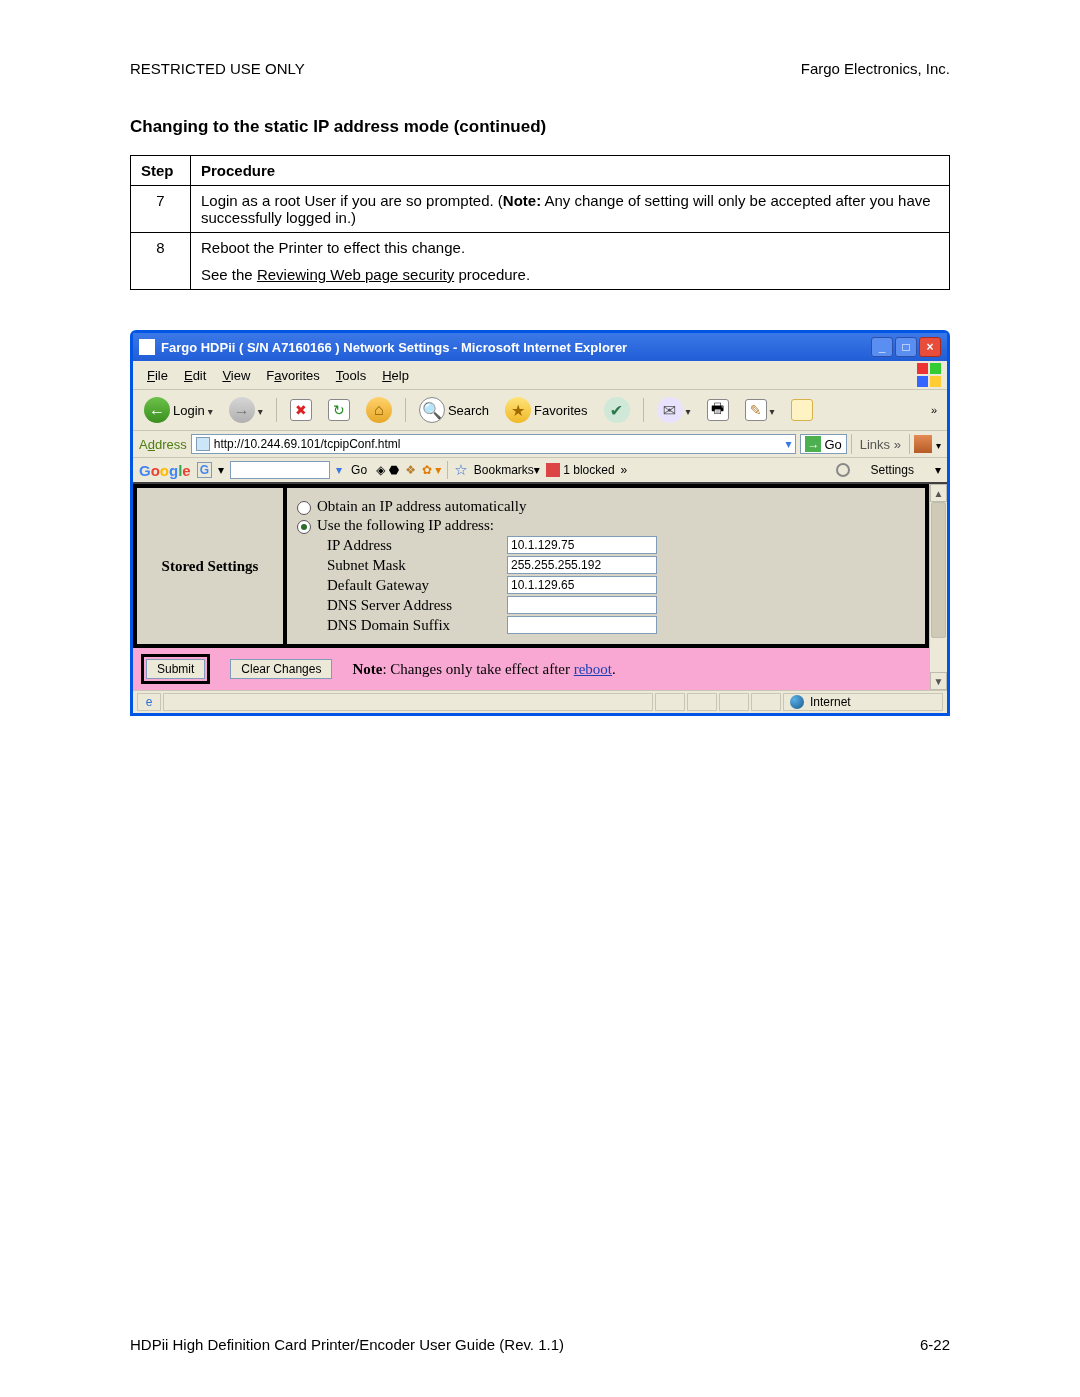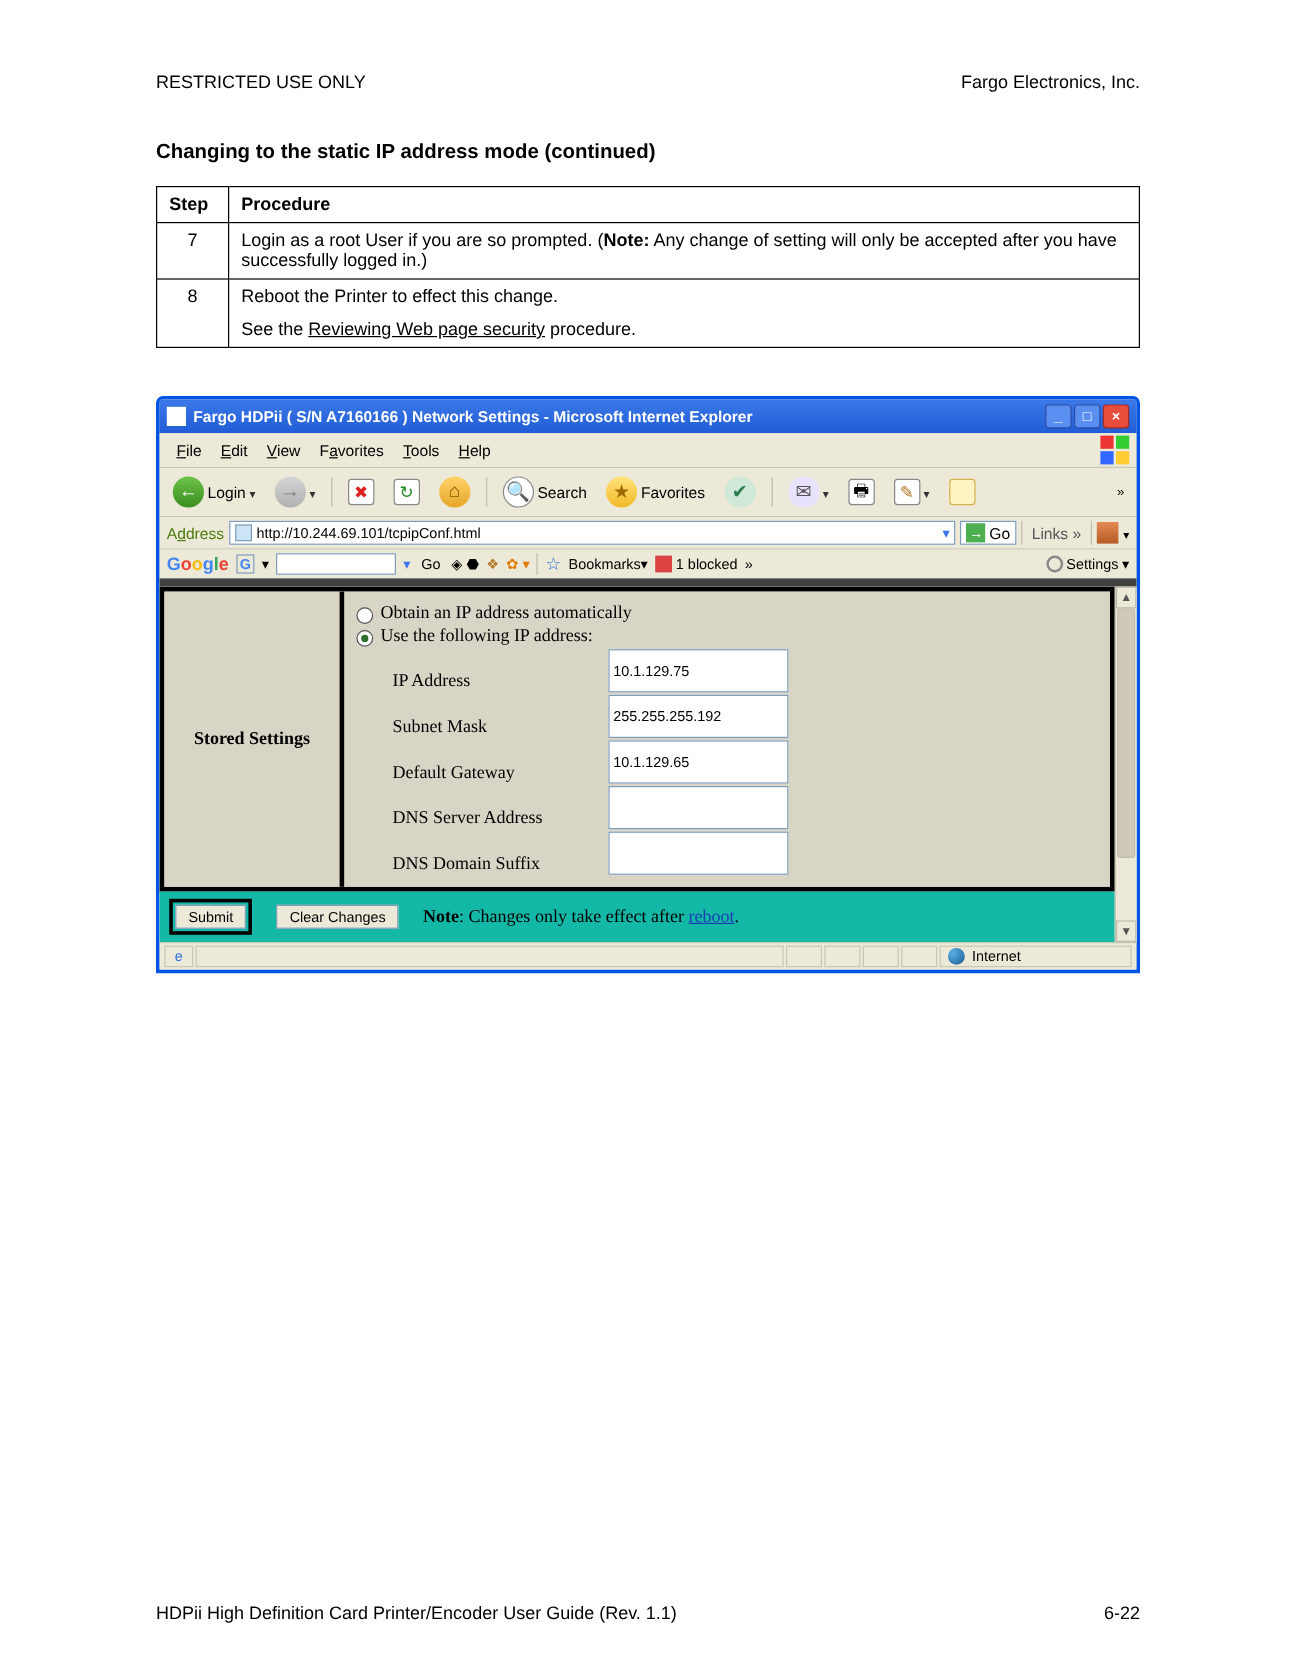--- a/index.html
+++ b/index.html
@@ -156,31 +156,31 @@
   }
   .gobtn .sq2{width:16px;height:16px;background:#4caf50;color:#fff;display:flex;align-items:center;justify-content:center;font-size:12px;}
   .links{padding:0 4px;color:#555;}
   .addrbar .dd2::after{content:" ▾";font-size:10px;}
   .smallicon{width:18px;height:18px;display:inline-block;vertical-align:middle;}
   .smallicon.brick{background:linear-gradient(#e48a55,#b55b26);}
   
   .gtoolbar {
     display:flex;align-items:center;gap:6px;
     background:#ece9d8;padding:3px 6px;
-    border-bottom:7px solid #404040;
+    border-bottom:2px solid #404040;
     font-size:12px;
   }
   .glogo{font-weight:bold;font-size:15px;}
   .glogo .g1{color:#4285f4;} .glogo .g2{color:#ea4335;} .glogo .g3{color:#fbbc05;}
   .glogo .g4{color:#4285f4;} .glogo .g5{color:#34a853;} .glogo .g6{color:#ea4335;}
   .gsearch{width:100px;height:18px;border:1px solid #7f9db9;background:#fff;}
   .gbtn{padding:1px 3px;}
   .gstar{color:#2c6fd6;font-size:15px;}
   .gblock{width:14px;height:14px;background:#d44; display:inline-block; vertical-align:middle;}
-  .gsettings{margin-left:auto;display:flex;align-items:center;gap:3px;}
+  .gsettings{margin-left:auto;display:flex;align-items:center;gap:21px;}
   .gsettings .gear{width:14px;height:14px;border:2px solid #888;border-radius:50%;}
   
   .content-wrap {
     display:flex;
     background:#fff;
   }
   .content {
     flex:1;
     background:#d8d4c6;
     border:4px solid #000;
@@ -207,40 +207,40 @@
     background:#fff;display:inline-block;flex-shrink:0;margin-top:3px;
     position:relative;
   }
   .radio.checked::after{
     content:"";position:absolute;left:3px;top:3px;width:6px;height:6px;
     border-radius:50%;background:#2b6f2b;
   }
   .field-row{display:flex;align-items:flex-end;margin:2px 0 2px 30px;}
   .field-row .lbl{width:180px;}
   .field-row input{
-    width:150px;height:36px;
+    width:150px;height:18px;
     border:1px solid #7f9db9;background:#fff;
     font-family:Arial; font-size:12px; padding:1px 3px;
   }
   .vscroll{
     width:18px;background:#ece9d8;
     border-left:1px solid #c9c6b6;
     display:flex;flex-direction:column;
   }
   .vscroll .arrow{
     height:18px;background:#ece9d8;border:1px solid #bfbcae;
     display:flex;align-items:center;justify-content:center;font-size:10px;color:#555;
   }
   .vscroll .track{flex:1;position:relative;}
   .vscroll .thumb{
     position:absolute;left:1px;right:1px;top:0;height:80%;
     background:#cfcab8;border:1px solid #bfbcae;border-radius:2px;
   }
   .submit-row{
-    background:#14b8a6;
+    background:#f9a8d4;
     padding:6px 8px;
     display:flex;align-items:center;gap:20px;
     font-family:"Times New Roman",serif;font-size:15px;
   }
   .btnbox{border:3px solid #000;padding:2px;}
   .wbtn{
     background:#ece9d8;border:1px solid #7f9db9;
     padding:2px 10px;font-family:Arial;font-size:12px;
   }
   .reboot-link{color:#1a3fb5;text-decoration:underline;}

